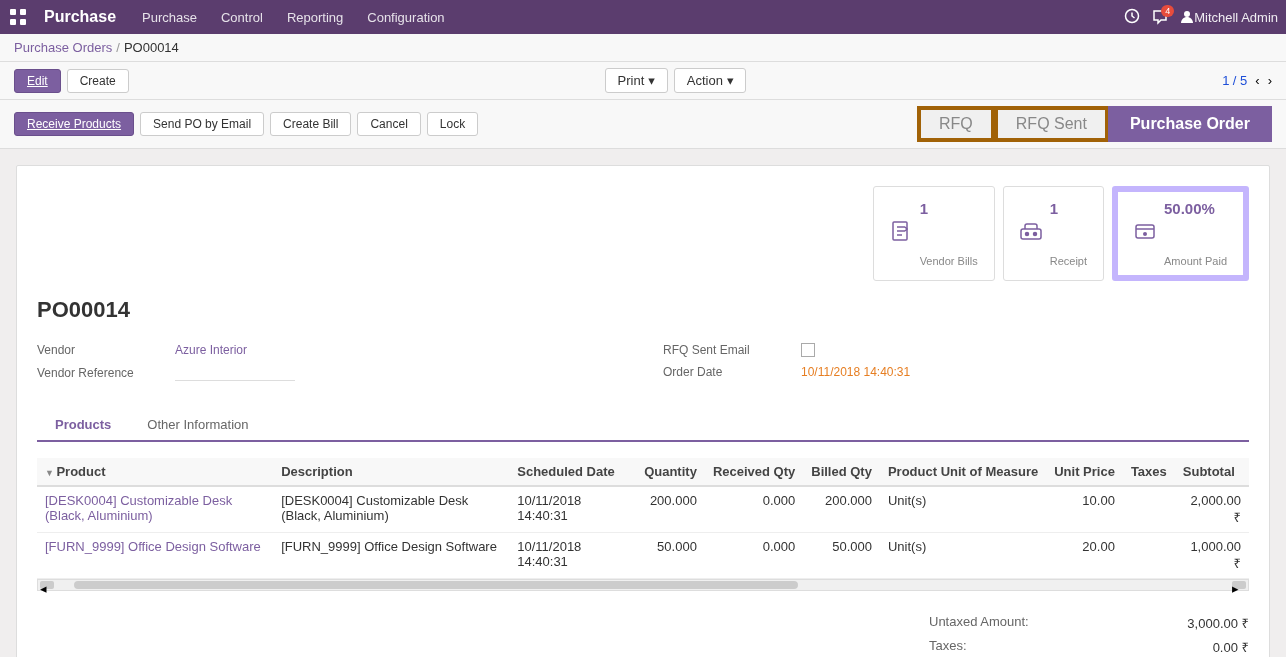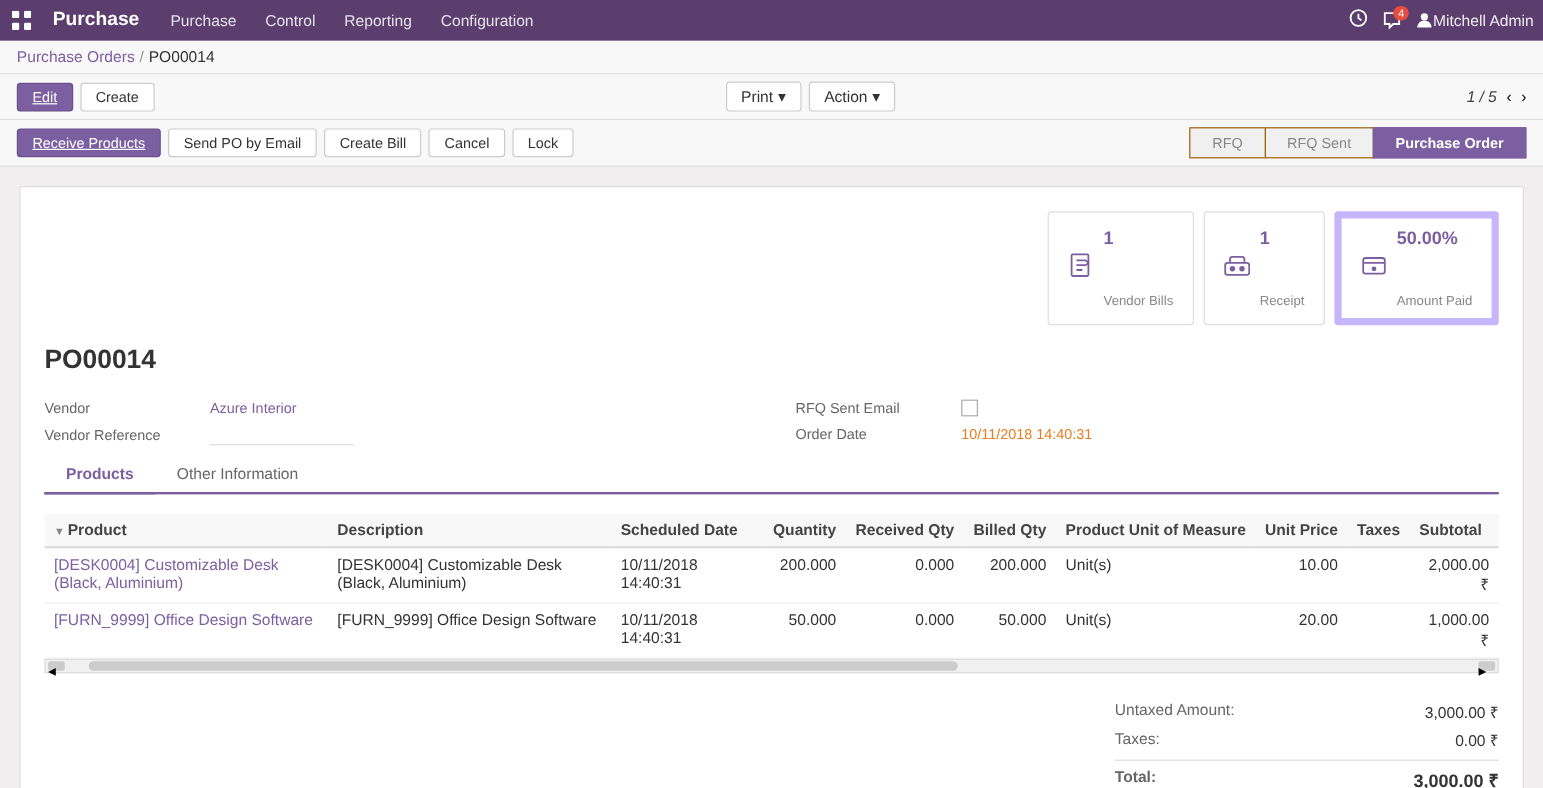--- a/index.html
+++ b/index.html
@@ -115,24 +115,24 @@
       text-decoration: underline;
     }
     .btn-dropdown {
       display: flex;
       align-items: center;
       gap: 4px;
     }
     .spacer { flex: 1; }
     .workflow-step {
       padding: 5px 18px;
-      font-size: 12px;
+      font-size: 16px;
       color: #888;
       background: #f0f0f0;
-      border: 1px solid #a16207;
+      border: 4px solid #a16207;
       margin-left: -1px;
       cursor: pointer;
     }
     .workflow-step.active {
       background: #7c5fa0;
       color: white;
       border-color: #7c5fa0;
       font-weight: 600;
     }
 
@@ -194,21 +194,21 @@
       font-size: 22px;
       font-weight: 600;
       color: #333;
       margin-bottom: 20px;
     }
 
     
     .form-row {
       display: flex;
       gap: 40px;
-      margin-bottom: 0;
+      margin-bottom: 20px;
     }
     .form-col { flex: 1; }
     .field-row {
       display: flex;
       align-items: center;
       margin-bottom: 8px;
       gap: 8px;
     }
     .field-label {
       font-size: 12px;
@@ -398,21 +398,21 @@
   <button class="btn btn-dropdown">
     <span>Print</span>
     <span>▾</span>
   </button>
   <button class="btn btn-dropdown">
     <span>Action</span>
     <span>▾</span>
   </button>
   <div class="spacer"></div>
   <div class="combined-top-right">
-    <span style="font-size:12px; color:#404040;font-style:italic;">
+    <span style="font-size:12px; color:#1d4ed8;">
       <span>1</span>
       <span> / </span>
       <span>5</span>
     </span>
     <span class="nav-arrow">‹</span>
     <span class="nav-arrow">›</span>
   </div>
 </div>
 
 <div class="doc-actions">

